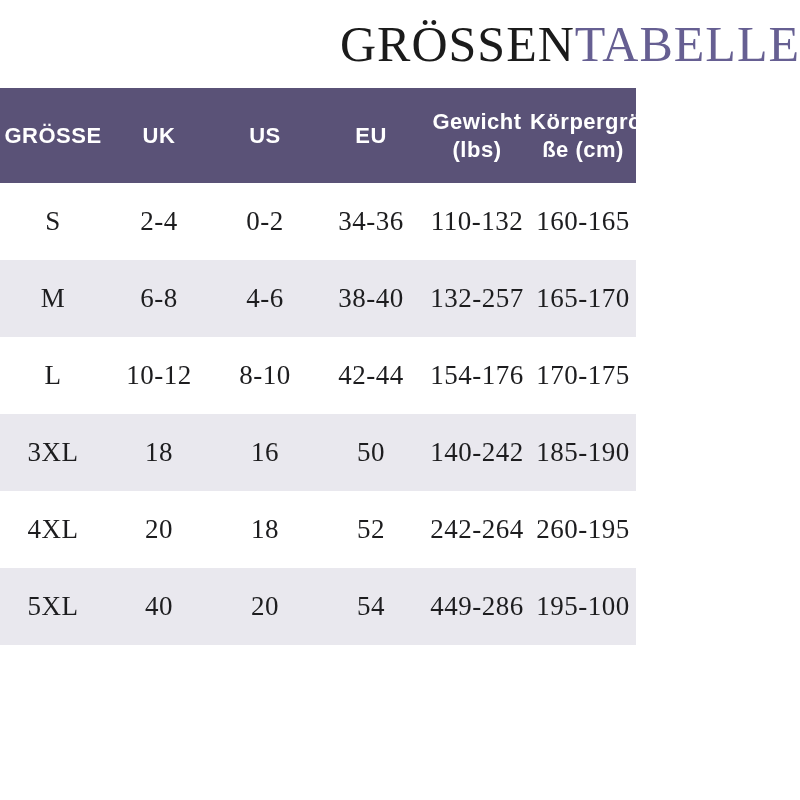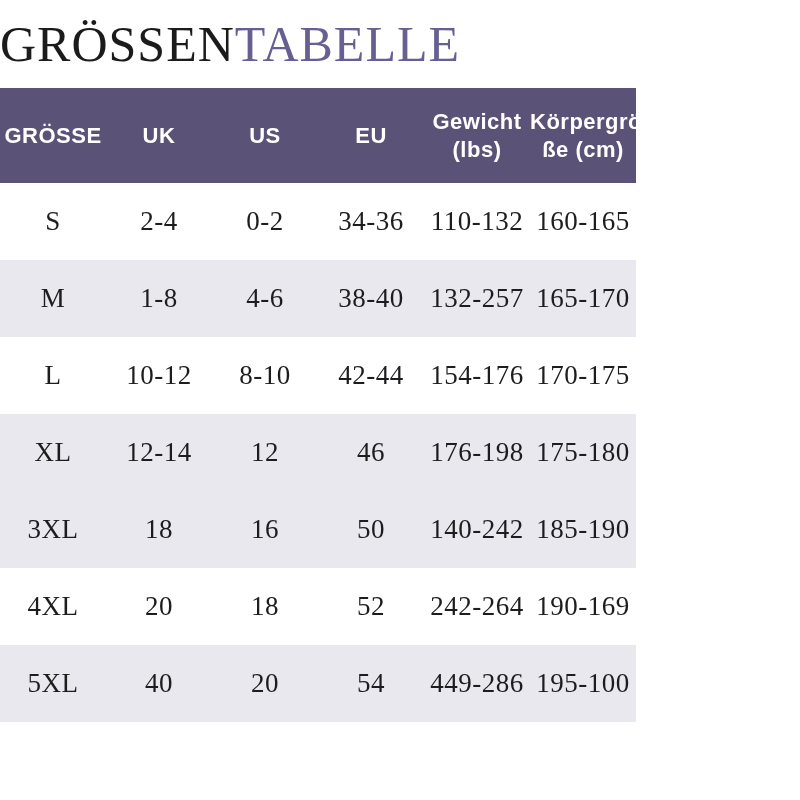--- a/index.html
+++ b/index.html
@@ -10,21 +10,21 @@
     --body-fg:#1d1d1f;
     --title-dark:#1b1b1b;
     --title-purple:#665f92;
   }
   html,body{margin:0;padding:0;}
   body{
     width:800px;height:800px;overflow:hidden;background:#ffffff;
     font-family:"Liberation Serif", serif;
   }
   .title-wrap{
-    height:88px;display:flex;align-items:center;justify-content:flex-start;
+    height:88px;display:flex;align-items:center;justify-content:flex-end;
   }
   .page-title{
     font-size:50px;font-weight:normal;letter-spacing:1px;margin:0;line-height:1;
     white-space:nowrap;
   }
   .title-part-1{color:var(--title-dark);}
   .title-part-2{color:var(--title-purple);}
   table.size-table{
     width:636px;border-collapse:collapse;table-layout:fixed;
   }
@@ -79,57 +79,49 @@
       <tr class="row-even">
         <td>S</td>
         <td>2-4</td>
         <td>0-2</td>
         <td>34-36</td>
         <td>110-132</td>
         <td>160-165</td>
       </tr>
       <tr class="row-odd">
         <td>M</td>
-        <td>1-8</td>
+        <td>6-8</td>
         <td>4-6</td>
         <td>38-40</td>
         <td>132-257</td>
         <td>165-170</td>
       </tr>
       <tr class="row-even">
         <td>L</td>
         <td>10-12</td>
         <td>8-10</td>
         <td>42-44</td>
         <td>154-176</td>
         <td>170-175</td>
-      </tr>
-      <tr class="row-odd">
-        <td>XL</td>
-        <td>12-14</td>
-        <td>12</td>
-        <td>46</td>
-        <td>176-198</td>
-        <td>175-180</td>
       </tr>
       <tr class="row-odd">
         <td>3XL</td>
         <td>18</td>
         <td>16</td>
         <td>50</td>
         <td>140-242</td>
         <td>185-190</td>
       </tr>
       <tr class="row-even">
         <td>4XL</td>
         <td>20</td>
         <td>18</td>
         <td>52</td>
         <td>242-264</td>
-        <td>190-169</td>
+        <td>260-195</td>
       </tr>
       <tr class="row-odd">
         <td>5XL</td>
         <td>40</td>
         <td>20</td>
         <td>54</td>
         <td>449-286</td>
         <td>195-100</td>
       </tr>
     </tbody>

